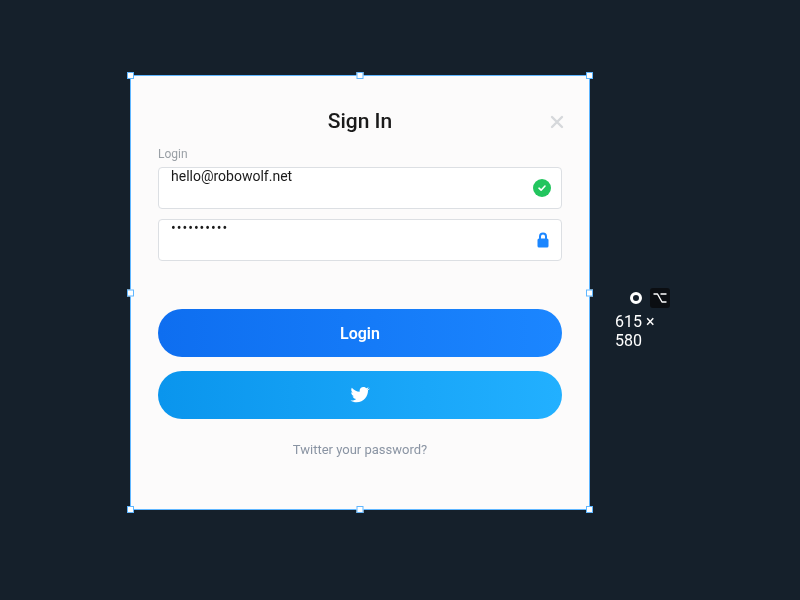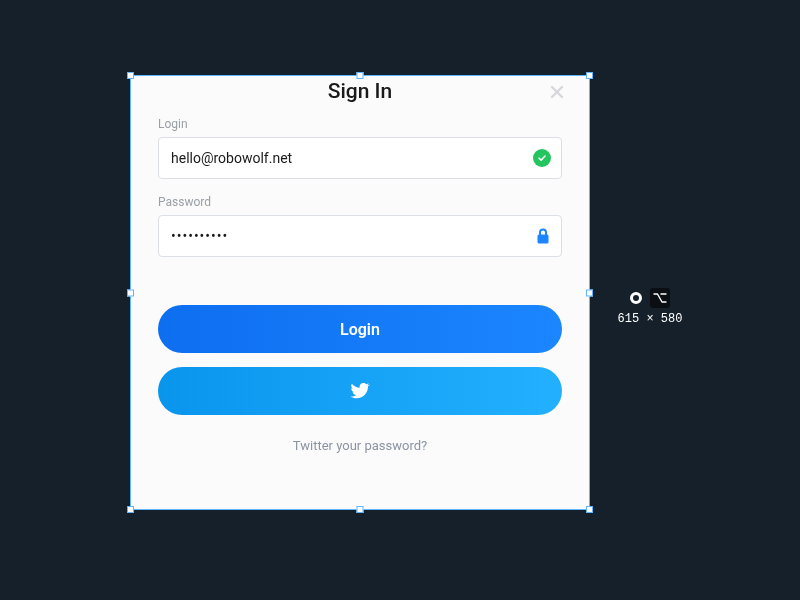--- a/index.html
+++ b/index.html
@@ -37,21 +37,21 @@
 
   
   .card {
     position: absolute;
     left: 130px;
     top: 75px;
     width: 460px;
     height: 435px;
     background: #fcfbfb;
     border-radius: 4px;
-    padding: 4px 28px 24px 28px;
+    padding: 34px 28px 24px 28px;
   }
 
   .card-header {
     position: relative;
     text-align: center;
     margin-bottom: 14px;
   }
   .card-title {
     font-size: 21px;
     font-weight: 500;
@@ -77,21 +77,21 @@
     margin-top: 6px;
   }
   .input-wrap {
     position: relative;
     width: 100%;
     height: 42px;
     background: #ffffff;
     border: 1px solid #dcdfe3;
     border-radius: 4px;
     display: flex;
-    align-items: center;
+    align-items: flex-start;
     padding: 0 40px 0 12px;
   }
   .input-wrap input {
     border: none;
     outline: none;
     width: 100%;
     font-size: 14px;
     color: #1a1a1a;
     background: transparent;
     font-family: inherit;
@@ -186,23 +186,22 @@
     width: 20px;
     height: 20px;
     background: #0b0e12;
     border-radius: 3px;
     display: flex;
     align-items: center;
     justify-content: center;
   }
   .dim-text {
     color: #ffffff;
-    font-size: 12px;
+    font-size: 16px;
     font-weight: 400;
-    font-family: Liberation Mono, monospace;
   }
 </style>
 </head>
 <body>
 
 <div class="card">
   <div class="card-header">
     <div class="card-title">Sign In</div>
     <div class="close-btn">
       <svg width="16" height="16" viewBox="0 0 16 16">
@@ -218,21 +217,20 @@
       <div class="check-badge">
         <svg width="10" height="10" viewBox="0 0 10 10">
           <path d="M2 5.2 L4.1 7.2 L8 3" stroke="#ffffff" stroke-width="1.6" stroke-linecap="round" stroke-linejoin="round" fill="none"></path>
         </svg>
       </div>
     </div>
   </div>
 
   <div class="field-gap"></div>
 
-  <div class="field-label">Password</div>
   <div class="input-wrap">
     <input type="password" value="••••••••••" style="">
     <div class="input-icon">
       <svg width="16" height="18" viewBox="0 0 16 18">
         <rect x="2.5" y="7.5" width="11" height="9" rx="1.5" fill="#1b86ff"></rect>
         <path d="M5 7.5 V5.5 a3 3 0 0 1 6 0 V7.5" stroke="#1b86ff" stroke-width="2" fill="none" stroke-linecap="round"></path>
       </svg>
     </div>
   </div>
 

